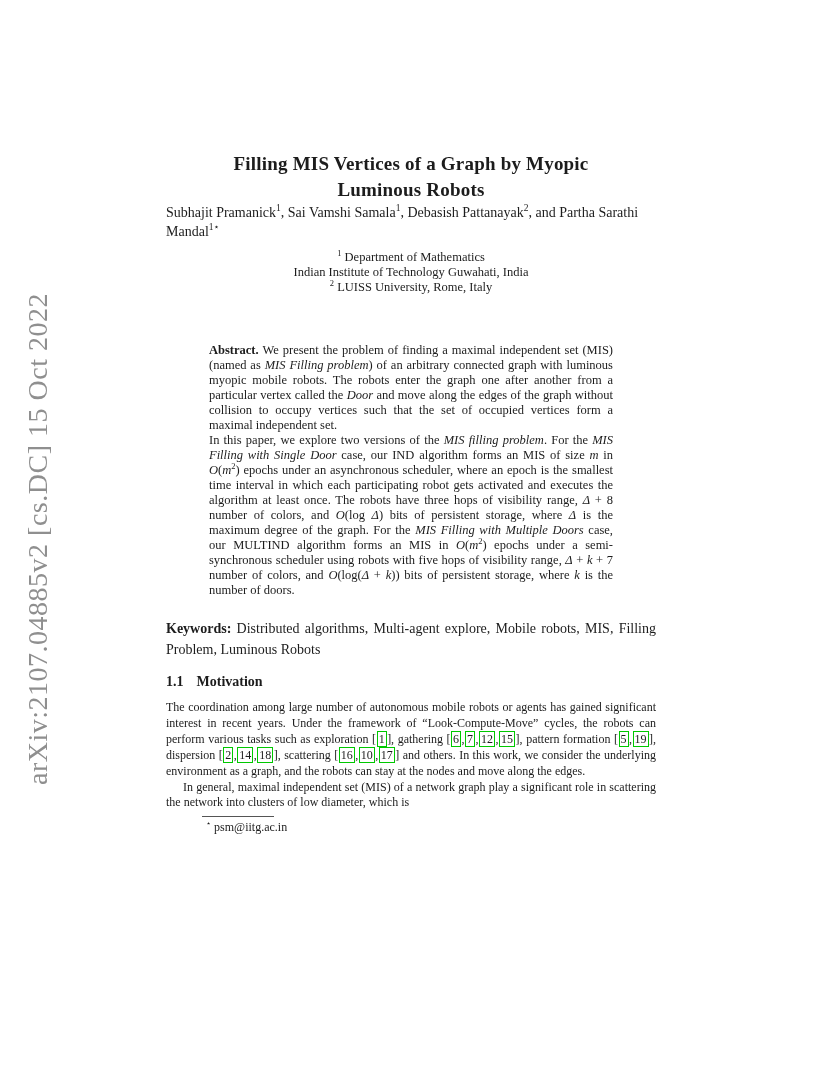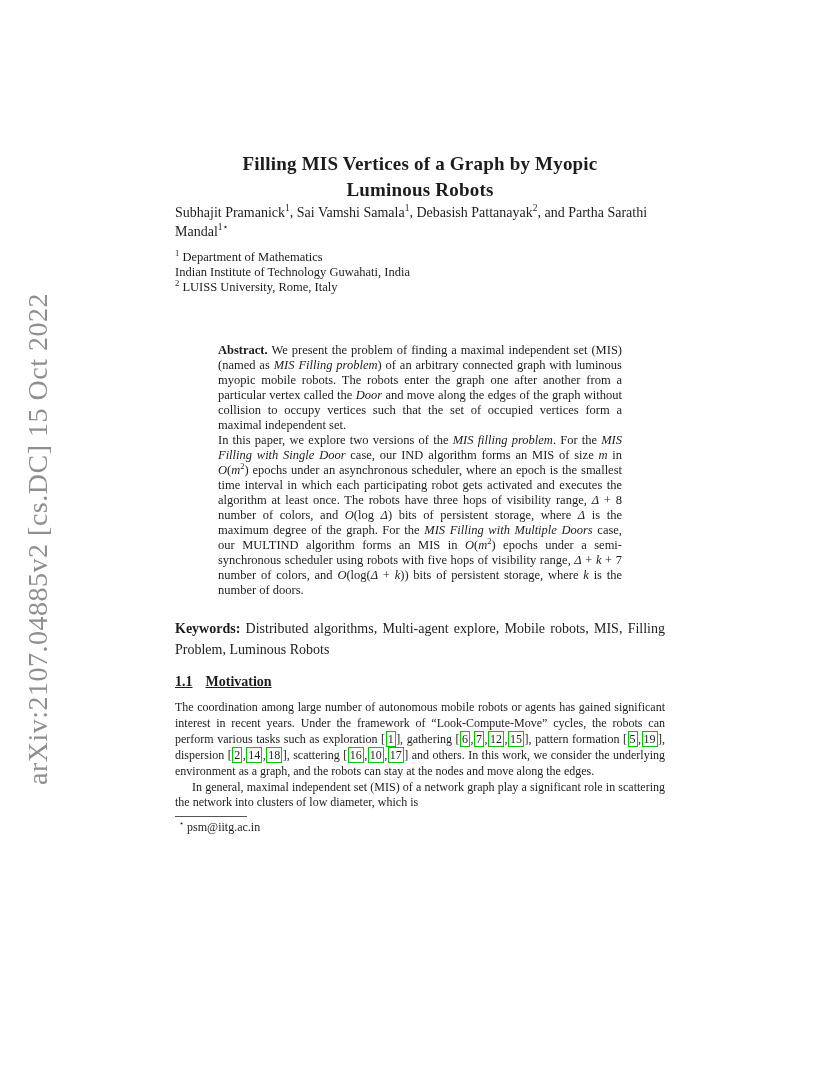--- a/index.html
+++ b/index.html
@@ -15,38 +15,39 @@
     position:absolute;
     left:38px; top:539px;
     transform:translate(-50%,-50%) rotate(-90deg);
     white-space:nowrap;
     font-size:28px;
     letter-spacing:0.5px;
     color:#8f8f8f;
   }
   .content {
     position:absolute;
-    left:175px; top:0;
+    left:166px; top:0;
     width:490px;
   }
   .title {
     margin-top:151px;
     text-align:center;
     font-weight:bold;
     font-size:19px;
     line-height:26px;
     letter-spacing:0.2px;
   }
   .authors {
     text-align:left;
     font-size:14px;
     line-height:19px;
   }
   .affiliations {
     margin-top:9px;
+    text-align:center;
     font-size:12.5px;
     line-height:15px;
   }
   .abstract {
     margin-top:48px;
     margin-left:43px;
     width:404px;
     font-size:12.5px;
     line-height:15px;
     text-align:justify;
@@ -62,31 +63,30 @@
     font-size:17px;
     line-height:22px;
     font-weight:bold;
   }
   h2.section .sec-num { margin-right:17px; }
   h3.subsection {
     margin-top:12px;
     font-size:14px;
     line-height:19px;
     font-weight:bold;
-    text-decoration:underline;
   }
   h3.subsection .sec-num { margin-right:13px; }
   .body-par {
     font-size:12px;
     line-height:15.9px;
     text-align:justify;
   }
   .body-par.first { margin-top:9px; }
   .body-par.indent { text-indent:17px; }
-  .footnote { margin-top:5px; }
+  .footnote { margin-top:5px;margin-left:36px; }
   .footnote-rule {
     width:72px;
     border-top:1.3px solid #555;
     margin-bottom:3px;
   }
   .footnote-text {
     font-size:12px;
     line-height:15px;
     padding-left:4px;
   }

